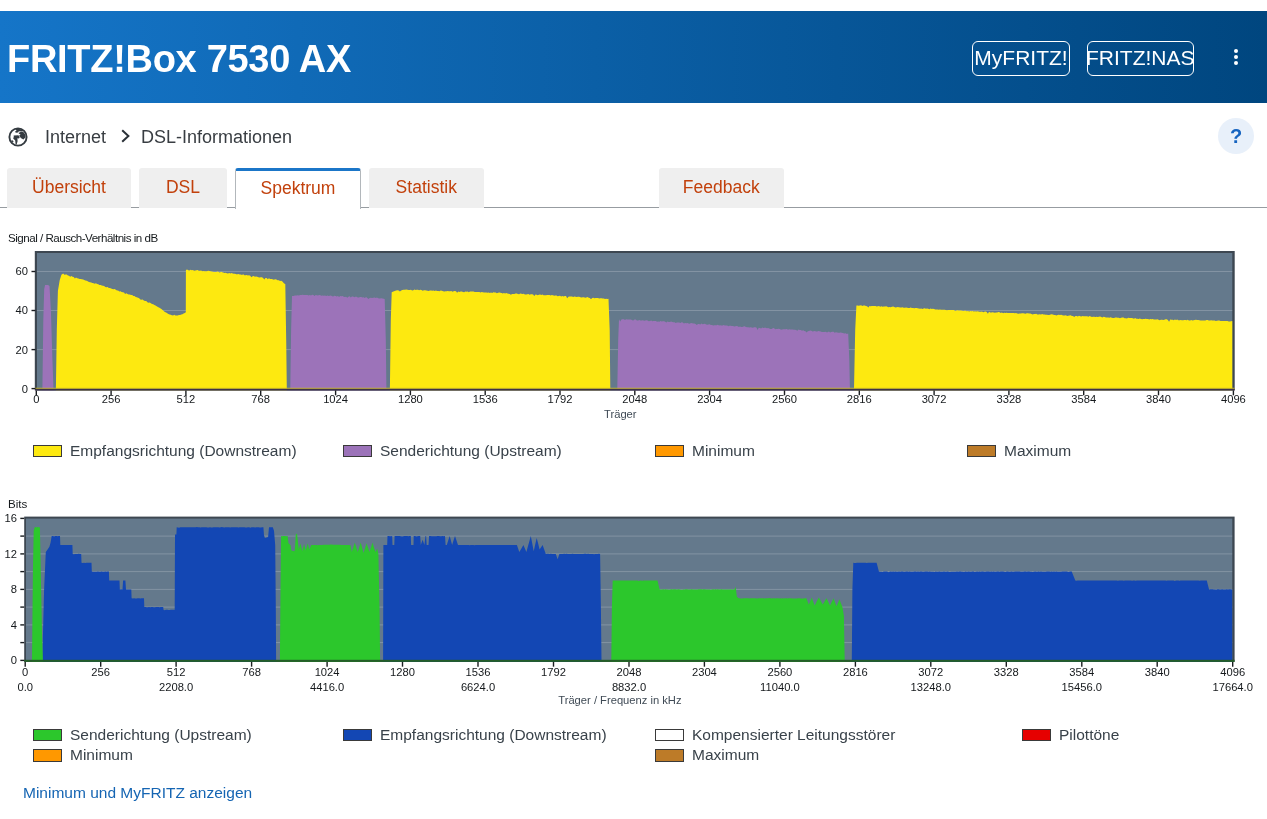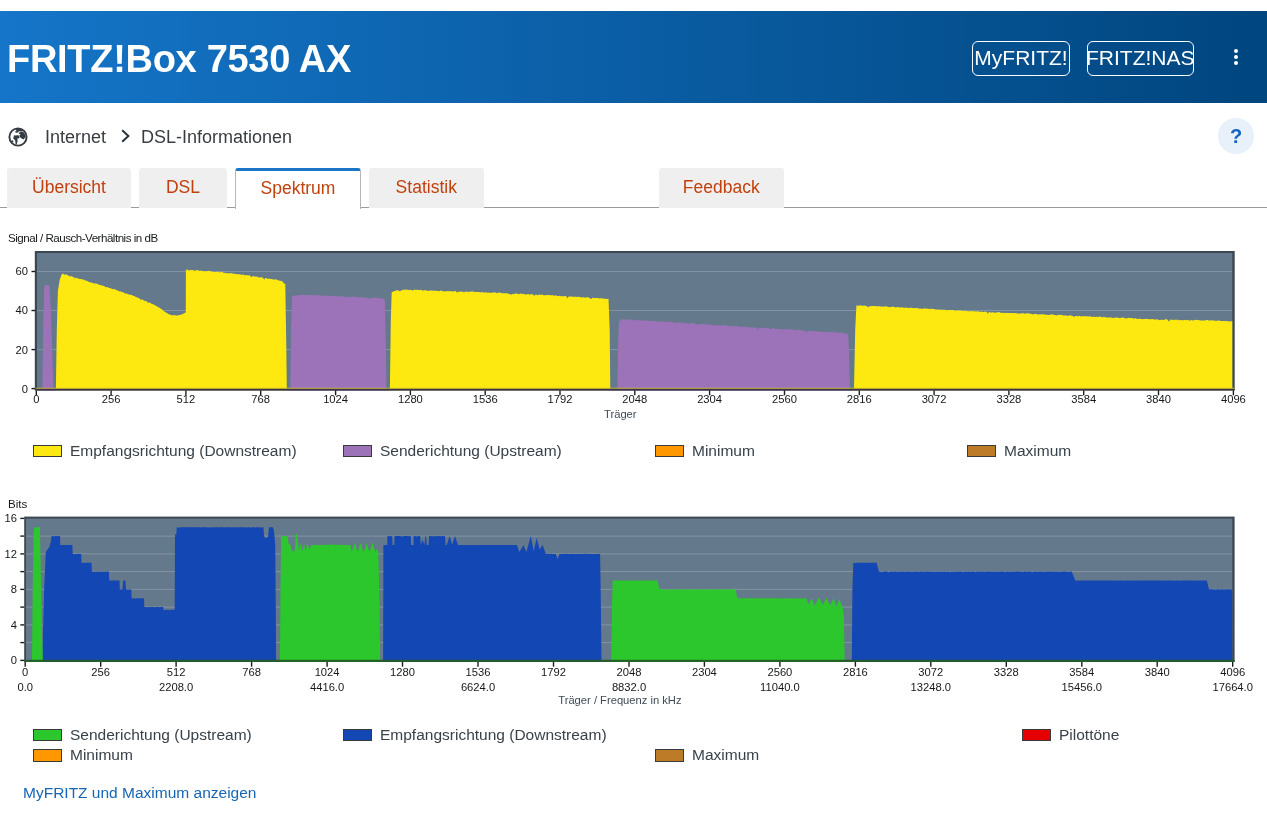--- a/index.html
+++ b/index.html
@@ -203,19 +203,20 @@
     </svg>
 <div class="leg" style="top:441.5px">
 <div class="lc" style="left:33px"><span class="sw" style="background:#fde910"></span><span>Empfangsrichtung (Downstream)</span></div>
 <div class="lc" style="left:343px"><span class="sw" style="background:#9c73b9"></span><span>Senderichtung (Upstream)</span></div>
 <div class="lc" style="left:655px"><span class="sw" style="background:#ff9800"></span><span>Minimum</span></div>
 <div class="lc" style="left:967px"><span class="sw" style="background:#bd7b28"></span><span>Maximum</span></div>
 </div>
 <div class="leg" style="top:725.5px">
 <div class="lc" style="left:33px"><span class="sw" style="background:#2cc72c"></span><span>Senderichtung (Upstream)</span></div>
 <div class="lc" style="left:343px"><span class="sw" style="background:#1347b4"></span><span>Empfangsrichtung (Downstream)</span></div>
+<div class="lc" style="left:655px"><span class="sw" style="background:#ffffff"></span><span>Kompensierter Leitungsstörer</span></div>
 <div class="lc" style="left:1022px"><span class="sw" style="background:#e60000"></span><span>Pilottöne</span></div>
 </div>
 <div class="leg" style="top:746.3px">
 <div class="lc" style="left:33px"><span class="sw" style="background:#ff9800"></span><span>Minimum</span></div>
 <div class="lc" style="left:655px"><span class="sw" style="background:#bd7b28"></span><span>Maximum</span></div>
 </div>
-<div class="lnk">MyFRITZ und Maximum anzeigen</div>
+<div class="lnk">Minimum und MyFRITZ anzeigen</div>
 </div>
 </body></html>

